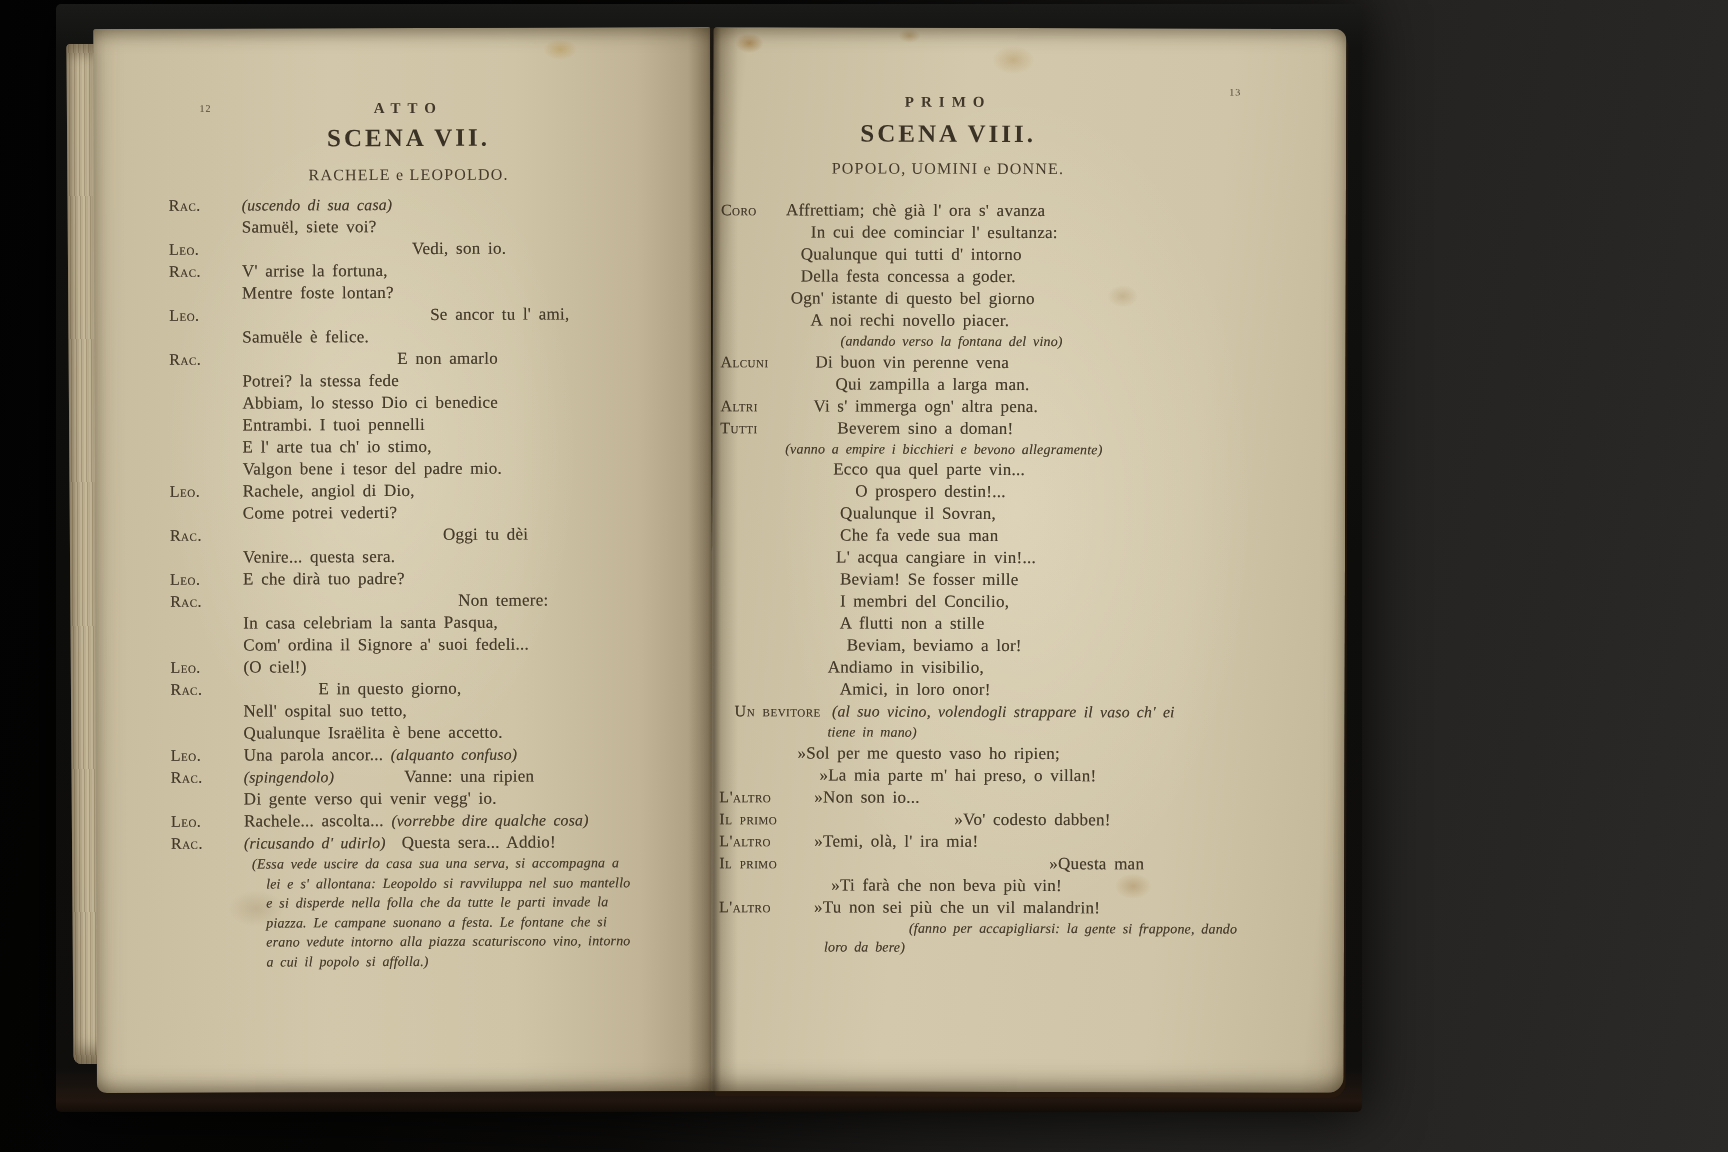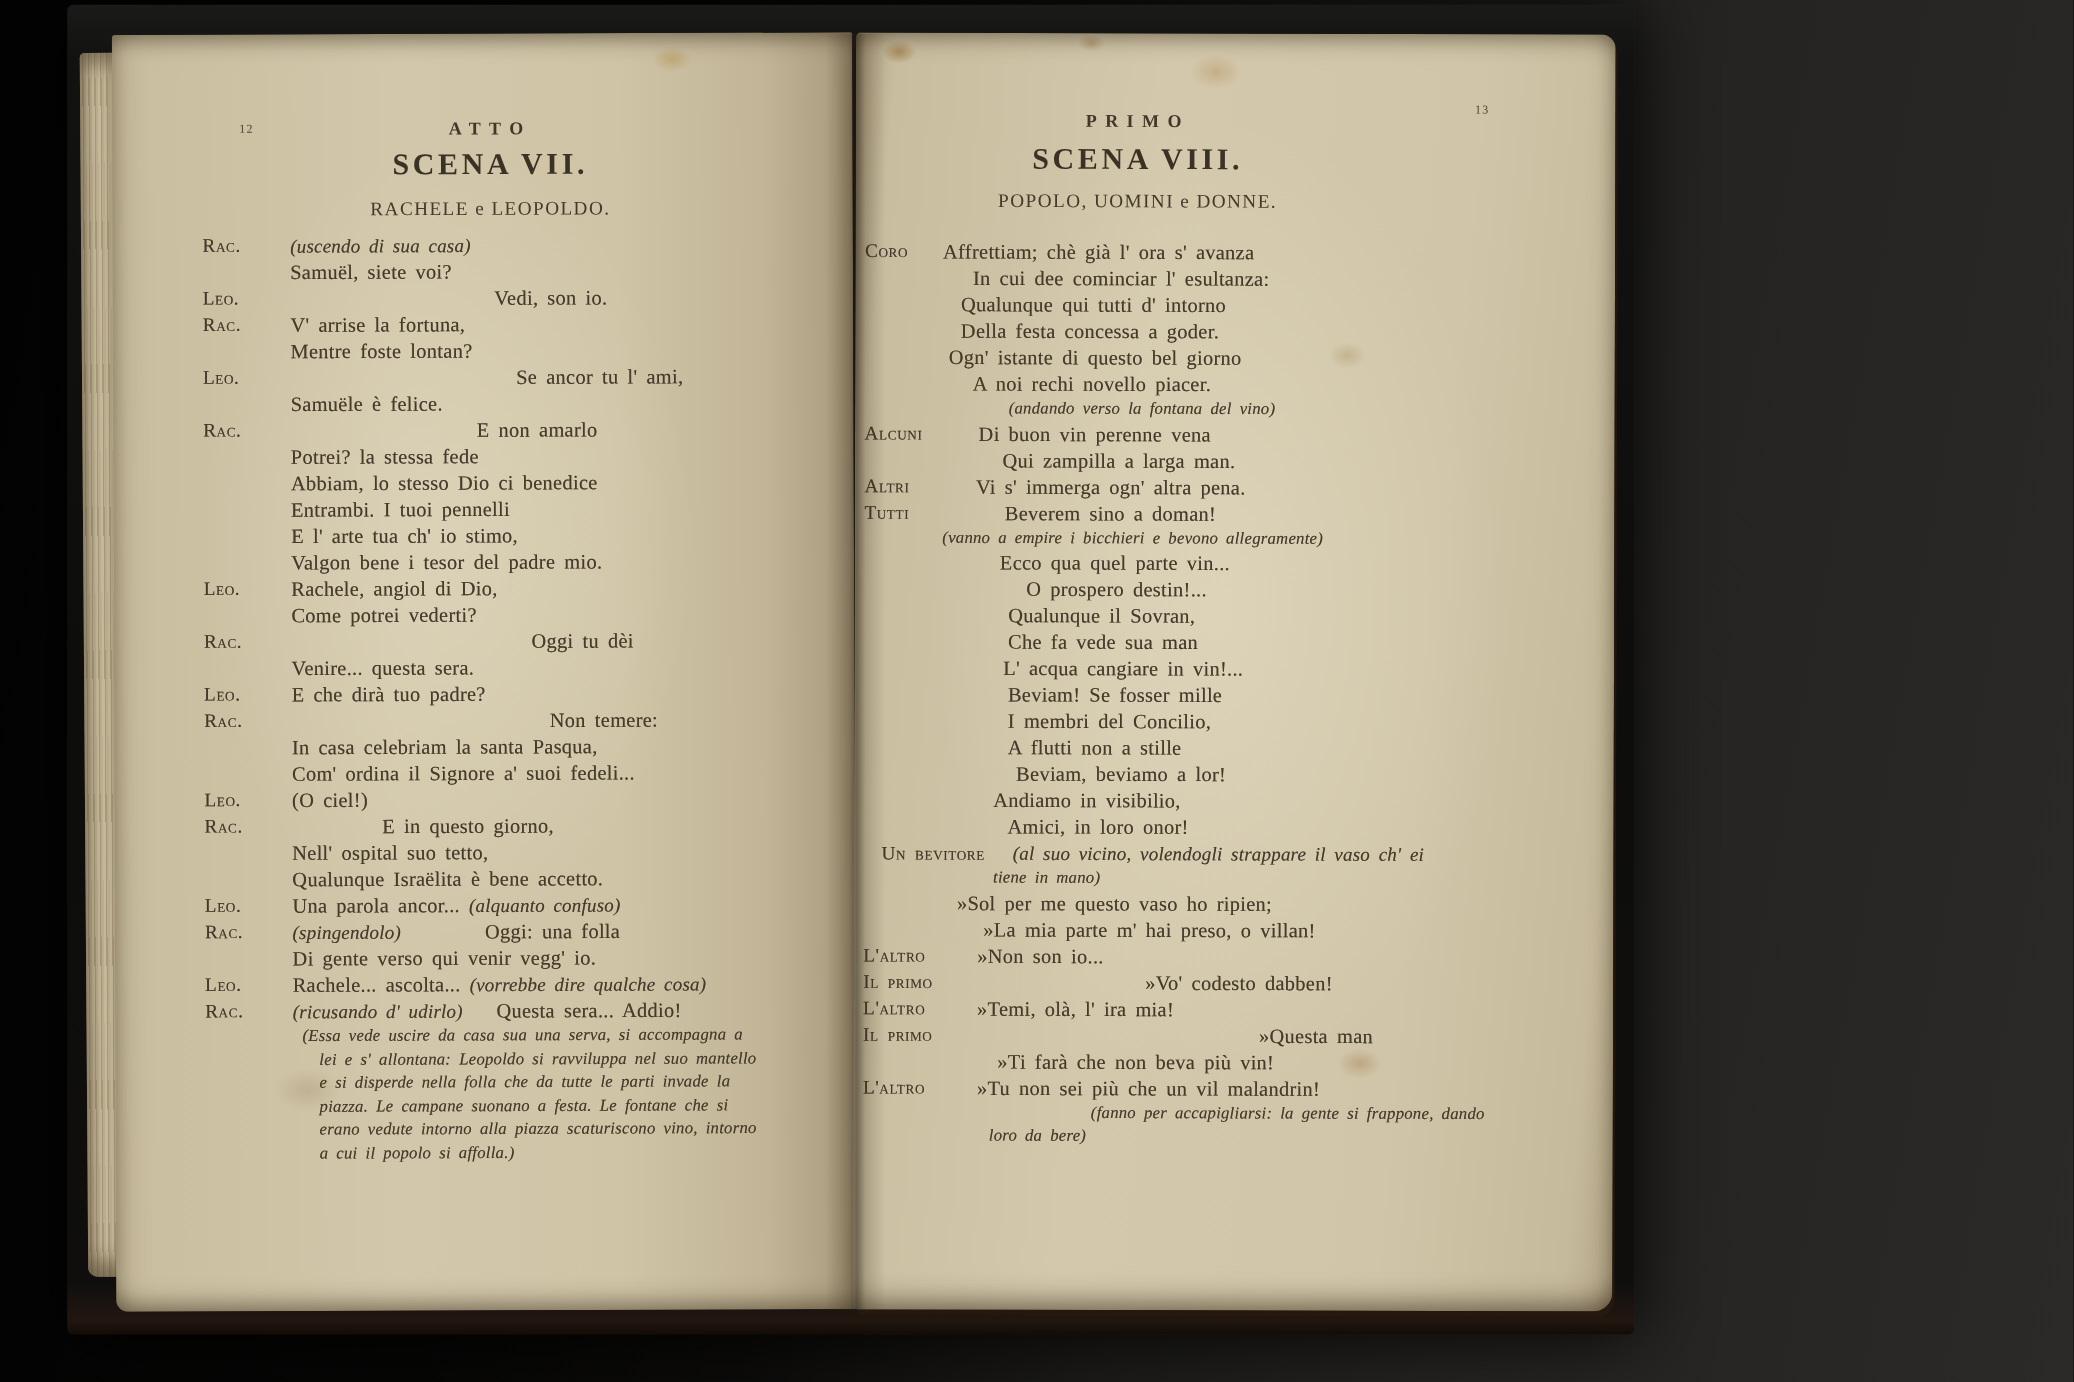--- a/index.html
+++ b/index.html
@@ -76,21 +76,21 @@
     padding-left:calc(var(--tx) + var(--ind,0px));
     font-size:17px;color:#453b2b;word-spacing:3px;letter-spacing:.25px;
     text-shadow:0 0 .5px rgba(62,50,32,.55);
   }
   .line.small{height:19.5px;line-height:19.5px;font-size:15px;}
   .line.run{padding-left:calc(var(--sp) + var(--ind,0px));}
   .sp{
     position:absolute;left:var(--sp);top:0;
     font-variant:small-caps;font-size:16px;letter-spacing:.5px;color:#43392b;
   }
-  .line.run .sp{position:static;margin-right:16px;}
+  .line.run .sp{position:static;margin-right:4px;}
   .it{font-style:italic;font-size:.93em;letter-spacing:.2px;}
 </style>
 </head>
 <body>
 
 <div class="scene">
   <div class="book-cover"></div>
   <div class="page-stack"></div>
 
   <div class="page page-left">
@@ -118,24 +118,24 @@
         <div class="line" style="--ind: 0px;"><span>Venire... questa sera.</span></div>
         <div class="line" style="--ind: 0px;"><span class="sp">Leo.</span><span>E che dirà tuo padre?</span></div>
         <div class="line" style="--ind: 215px;"><span class="sp">Rac.</span><span>Non temere:</span></div>
         <div class="line" style="--ind: 0px;"><span>In casa celebriam la santa Pasqua,</span></div>
         <div class="line" style="--ind: 0px;"><span>Com' ordina il Signore a' suoi fedeli...</span></div>
         <div class="line" style="--ind: 0px;"><span class="sp">Leo.</span><span>(O ciel!)</span></div>
         <div class="line" style="--ind: 75px;"><span class="sp">Rac.</span><span>E in questo giorno,</span></div>
         <div class="line" style="--ind: 0px;"><span>Nell' ospital suo tetto,</span></div>
         <div class="line" style="--ind: 0px;"><span>Qualunque Israëlita è bene accetto.</span></div>
         <div class="line" style="--ind: 0px;"><span class="sp">Leo.</span><span>Una parola ancor... </span><span class="it">(alquanto confuso)</span></div>
-        <div class="line" style="--ind: 0px;"><span class="sp">Rac.</span><span class="it">(spingendolo)</span><span style="margin-left: 70px;">Oggi: una folla</span></div>
+        <div class="line" style="--ind: 0px;"><span class="sp">Rac.</span><span class="it">(spingendolo)</span><span style="margin-left: 70px;">Vanne: una ripien</span></div>
         <div class="line" style="--ind: 0px;"><span>Di gente verso qui venir vegg' io.</span></div>
         <div class="line" style="--ind: 0px;"><span class="sp">Leo.</span><span>Rachele... ascolta... </span><span class="it">(vorrebbe dire qualche cosa)</span></div>
-        <div class="line" style="--ind: 0px;"><span class="sp">Rac.</span><span class="it">(ricusando d' udirlo)</span><span style="margin-left: 28px;">Questa sera... Addio!</span></div>
+        <div class="line" style="--ind: 0px;"><span class="sp">Rac.</span><span class="it">(ricusando d' udirlo)</span><span style="margin-left: 16px;">Questa sera... Addio!</span></div>
         <div class="line small" style="--ind: 8px;"><span class="it">(Essa vede uscire da casa sua una serva, si accompagna a</span></div>
         <div class="line small" style="--ind: 22px;"><span class="it">lei e s' allontana: Leopoldo si ravviluppa nel suo mantello</span></div>
         <div class="line small" style="--ind: 22px;"><span class="it">e si disperde nella folla che da tutte le parti invade la</span></div>
         <div class="line small" style="--ind: 22px;"><span class="it">piazza. Le campane suonano a festa. Le fontane che si</span></div>
         <div class="line small" style="--ind: 22px;"><span class="it">erano vedute intorno alla piazza scaturiscono vino, intorno</span></div>
         <div class="line small" style="--ind: 22px;"><span class="it">a cui il popolo si affolla.)</span></div>
       </div>
   </div>
 
   <div class="page page-right">

